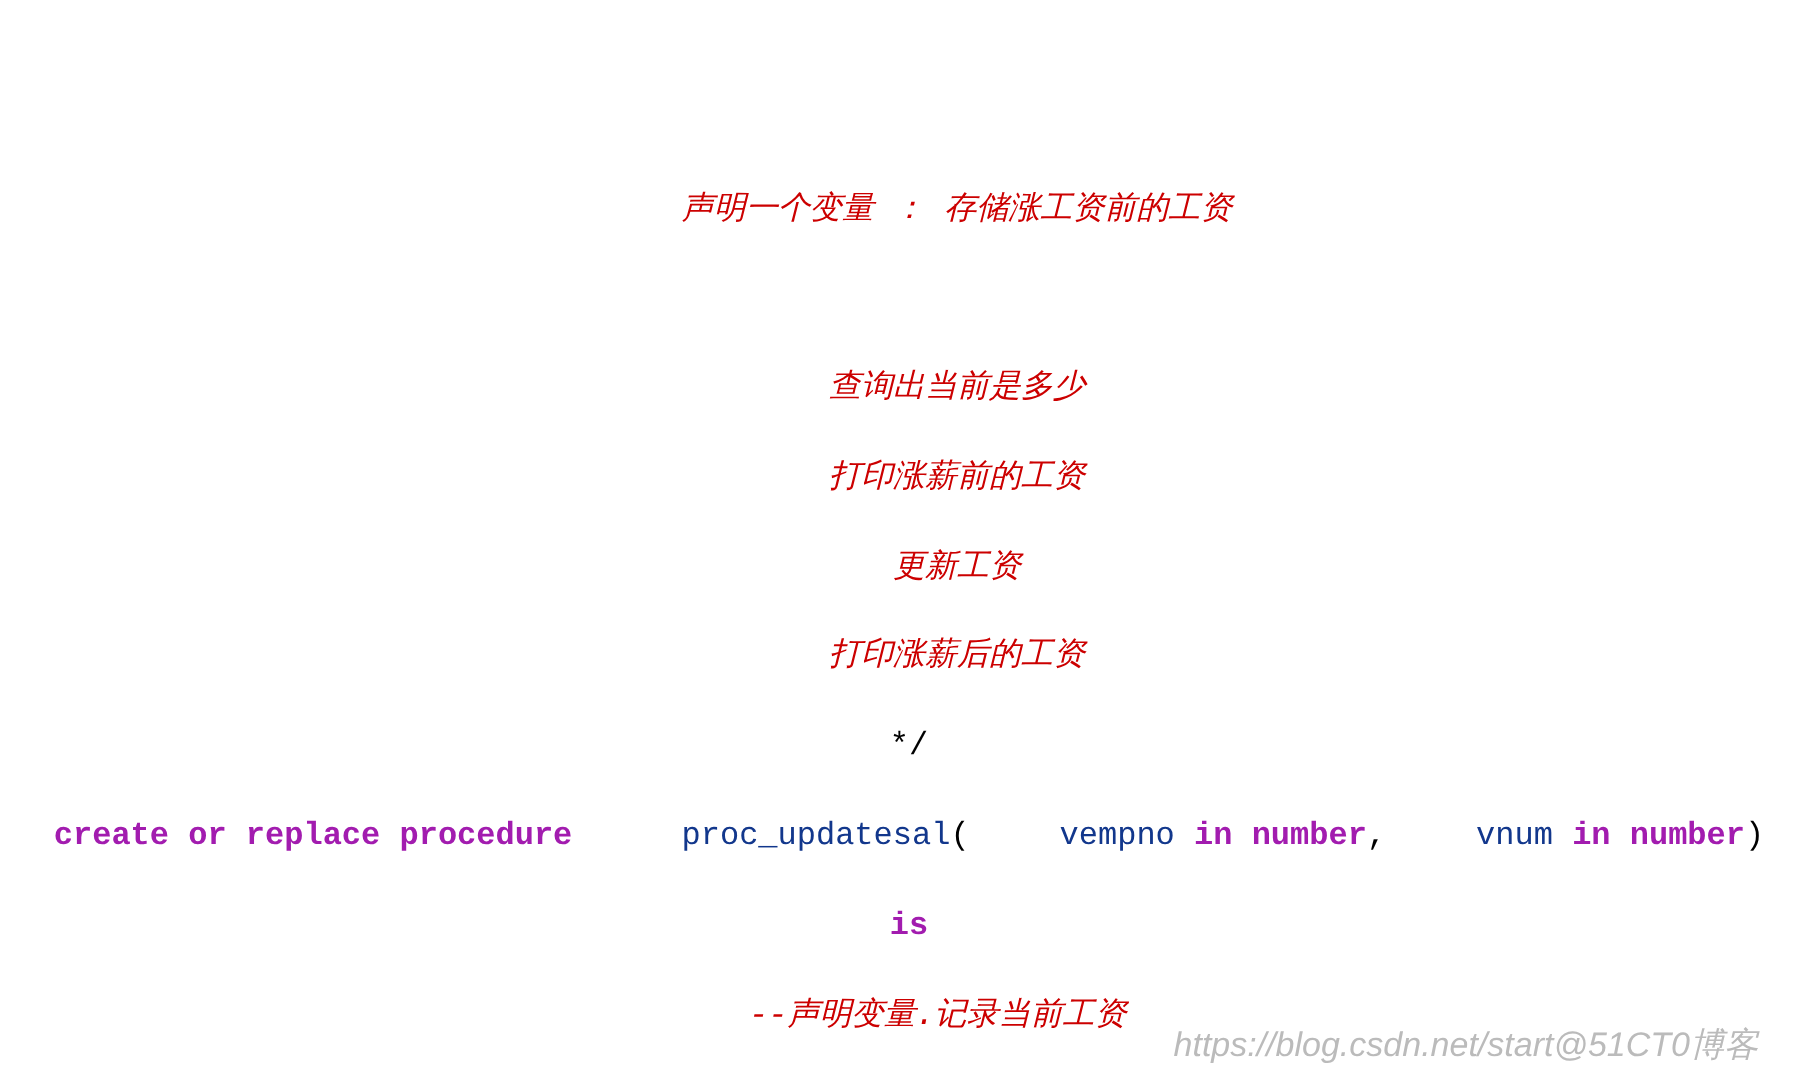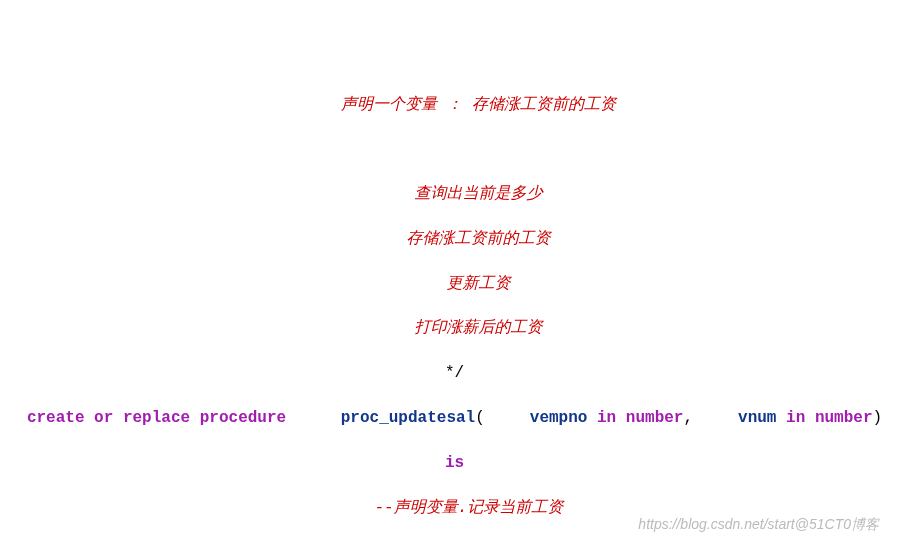--- a/index.html
+++ b/index.html
@@ -8,43 +8,43 @@
     background: #fff;
     font-family: Consolas, "Courier New", monospace;
     font-size: 16px;
     line-height: 1.4;
     width: 909px;
     box-sizing: border-box;
     white-space: pre;
   }
   .line { display: block; text-align: center; }
   .kw { color: #a21caf; font-weight: bold; }
-  .id { color: #12378c; font-weight: bold; padding-left: 45px; }
+  .id { color: #12378c; font-weight: normal; padding-left: 45px; }
   .op { color: #000; }
   .cmt-red { color: #c00; font-style: italic; }
   .cmt-blk { color: #000; }
   .watermark {
     position: absolute;
     right: 30px;
     bottom: 6px;
     color: #bbb;
     font-family: sans-serif;
-    font-size: 14px;
+    font-size: 17px;
     font-style: italic;
   }
 </style>
 </head>
 <body>
 
 
 
 <span class="line">     <span class="cmt-red">声明一个变量 ： 存储涨工资前的工资</span></span>
 <span class="line"> </span>
 <span class="line">     <span class="cmt-red">查询出当前是多少</span></span>
-<span class="line">     <span class="cmt-red">存储涨工资前的工资</span></span>
+<span class="line">     <span class="cmt-red">打印涨薪前的工资</span></span>
 <span class="line">     <span class="cmt-red">更新工资</span></span>
 <span class="line">     <span class="cmt-red">打印涨薪后的工资</span></span>
 <span class="line"><span class="cmt-blk">*/</span></span>
 <span class="line"><span class="kw">create </span><span class="kw">or</span><span class="kw"> replace </span><span class="kw">procedure</span><span class="id"> proc_updatesal</span><span class="op">(</span><span class="id">vempno </span><span class="kw">in</span><span class="op"> </span><span class="kw">number</span><span class="op">,</span><span class="id">vnum </span><span class="kw">in</span><span class="op"> </span><span class="kw">number</span><span class="op">)</span></span>
 <span class="line"><span class="kw">is</span></span>
 <span class="line">   <span class="cmt-red">--声明变量.记录当前工资</span></span>
 
 
 
 

